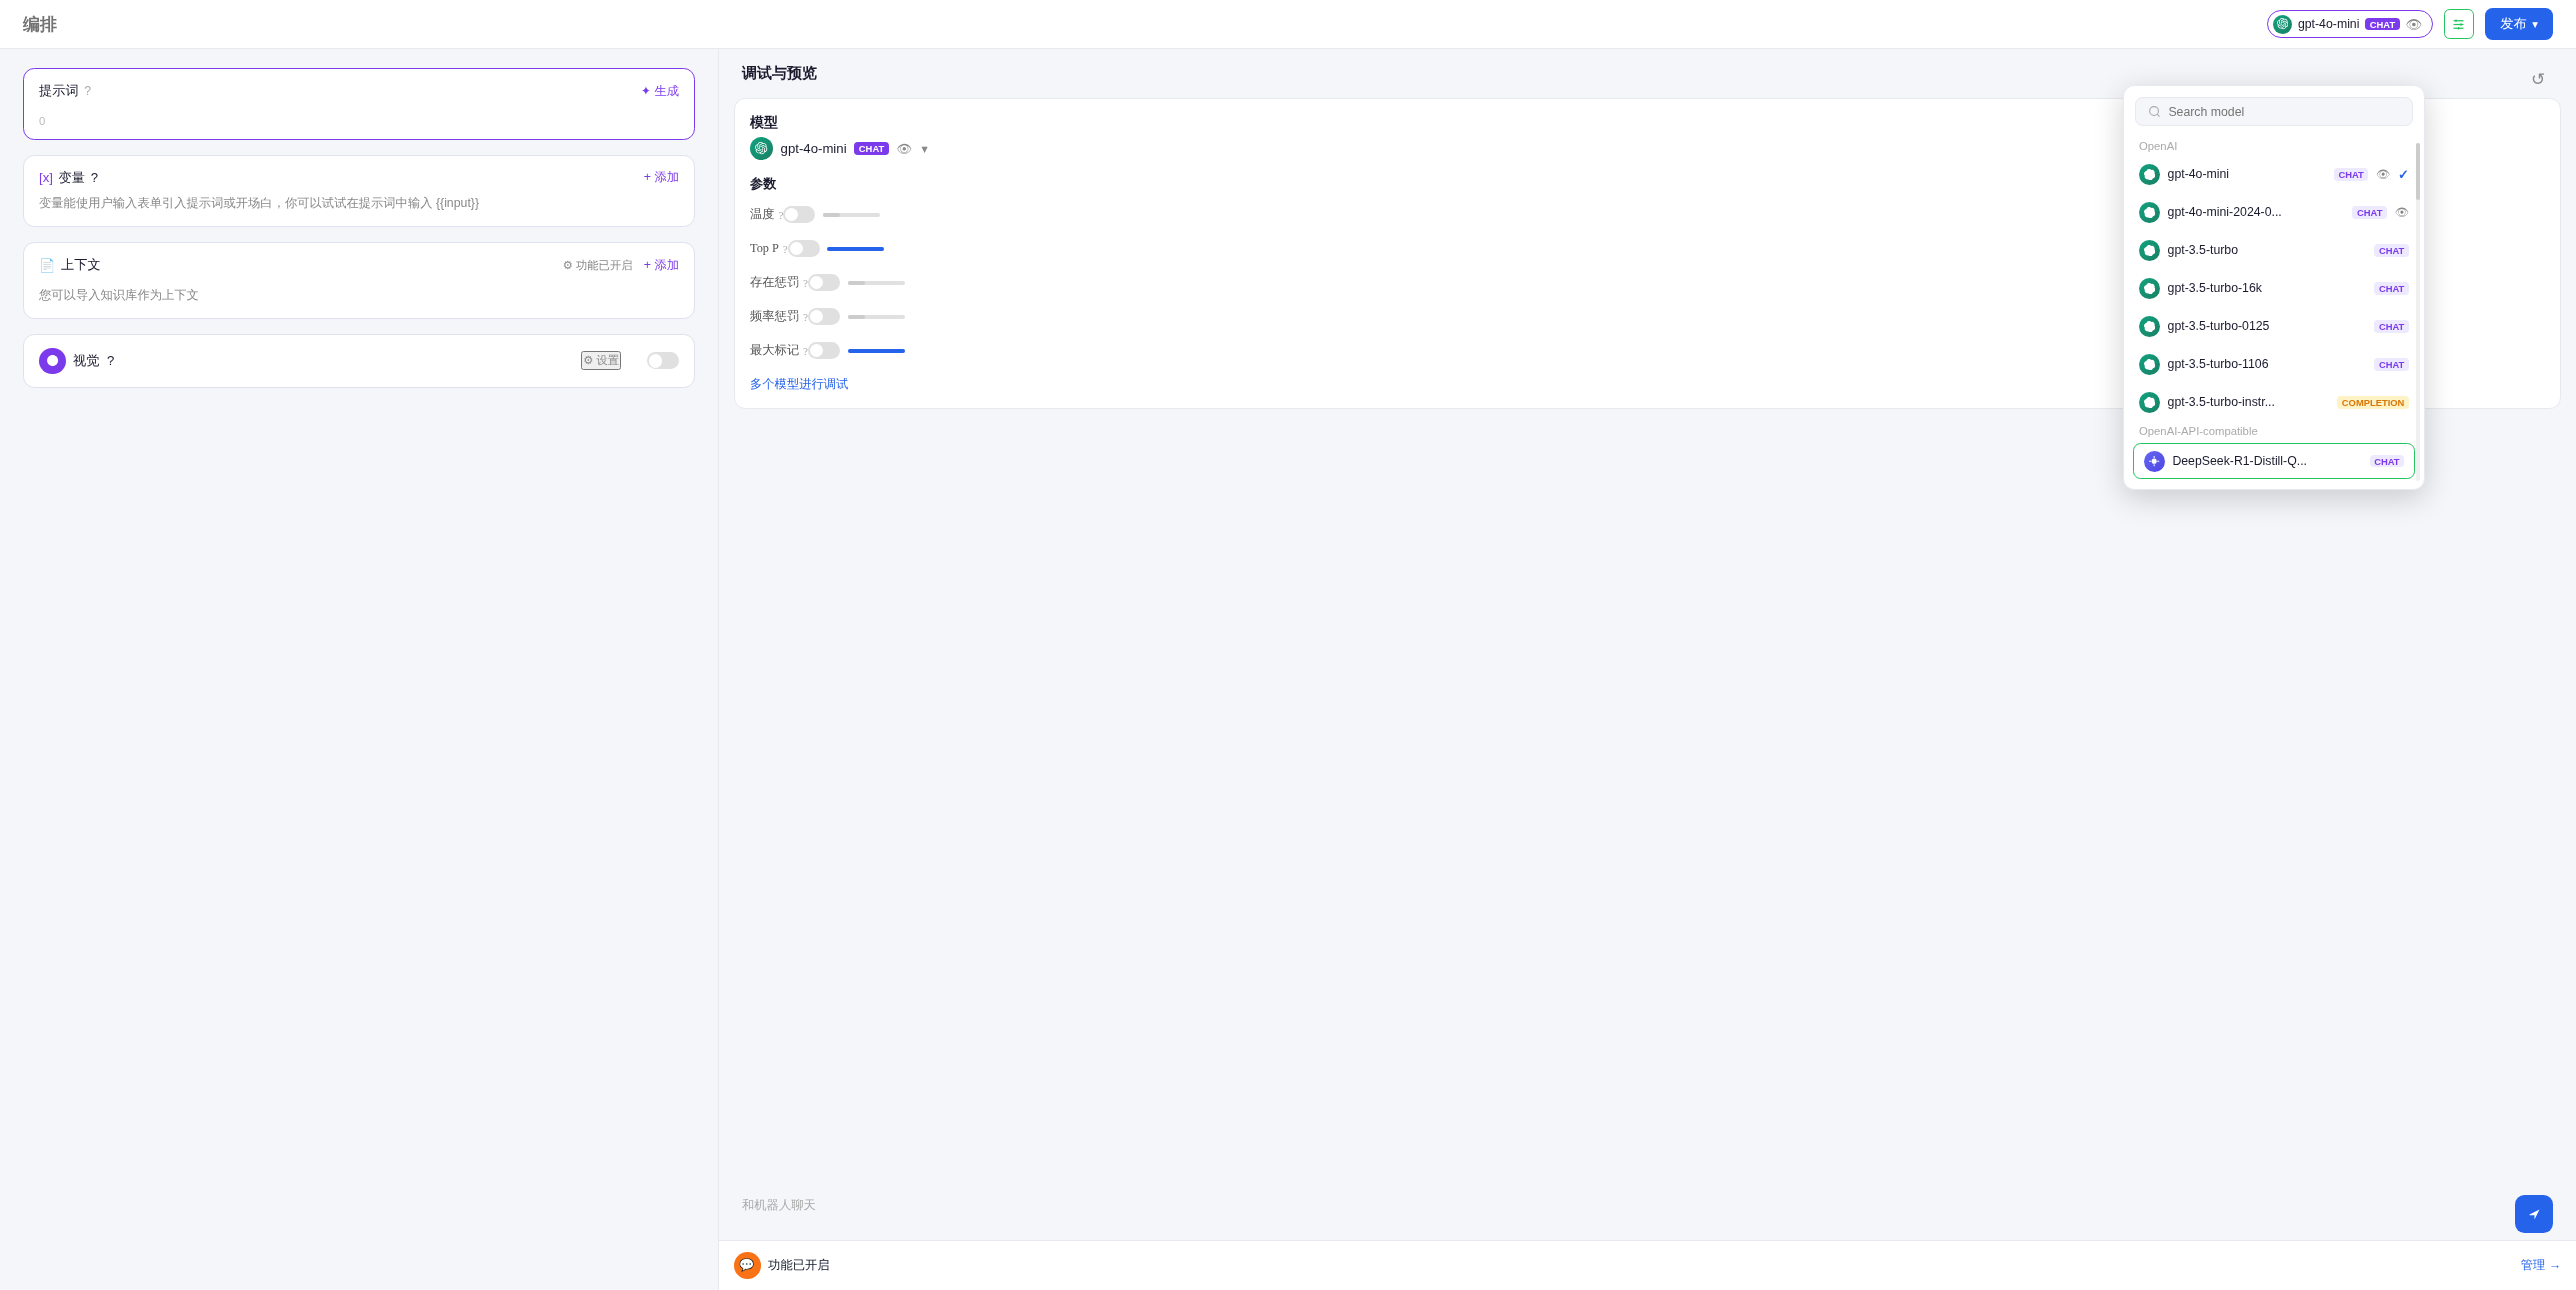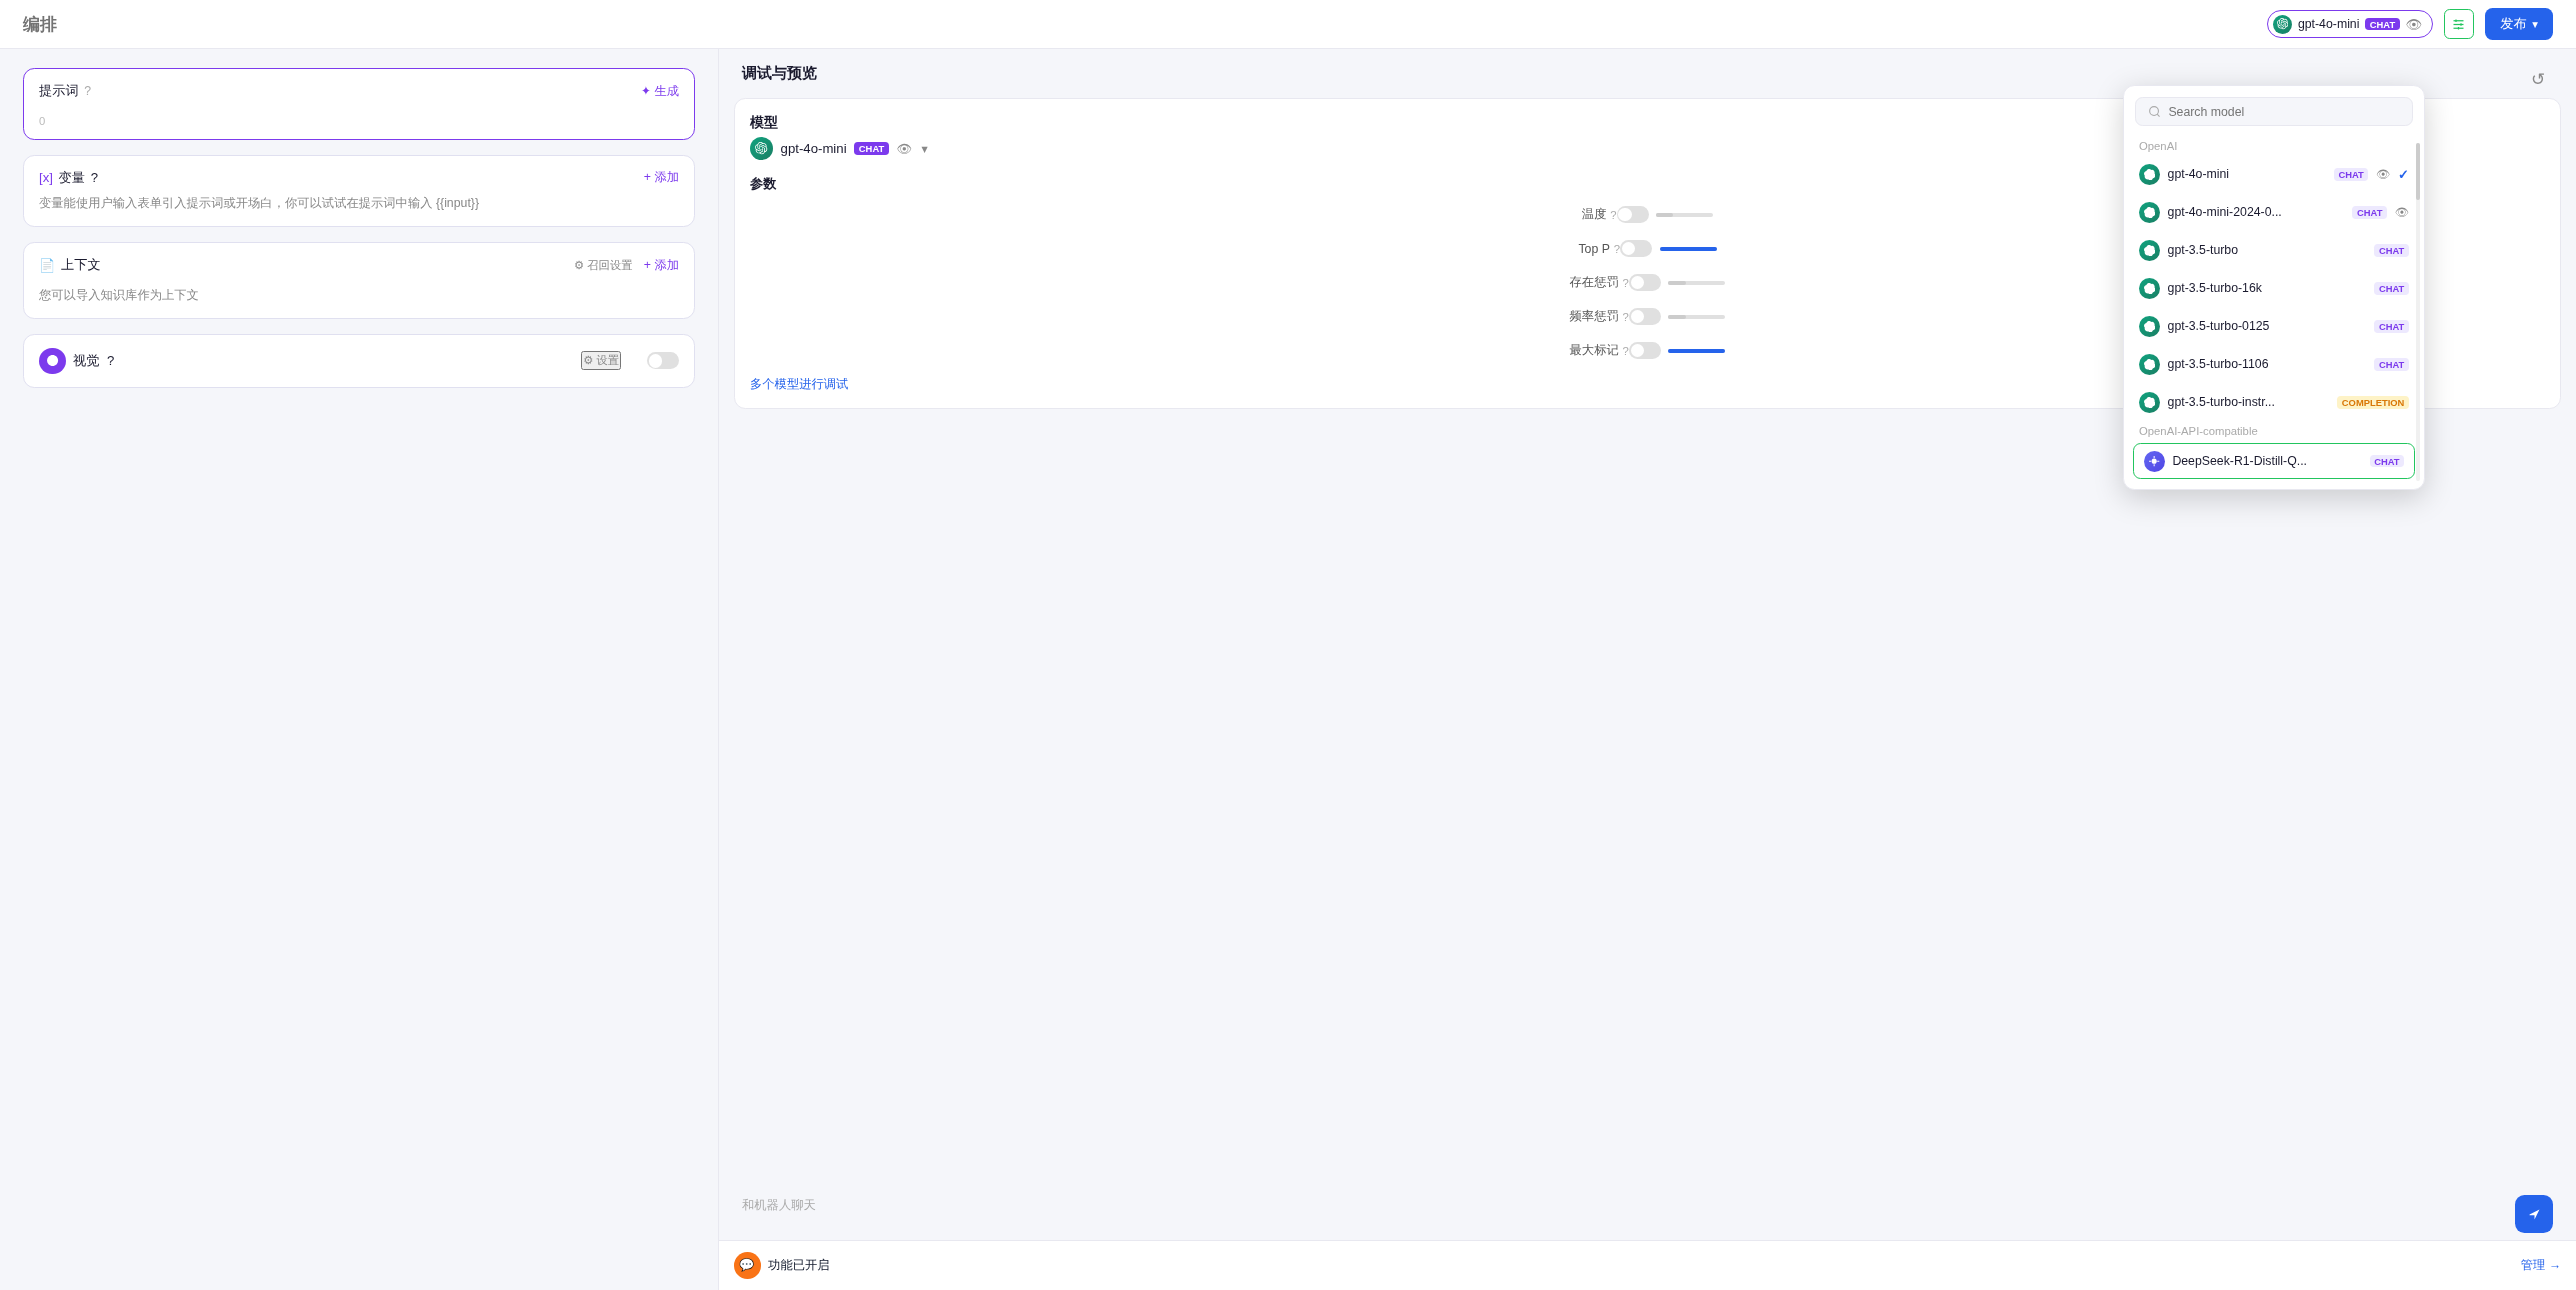--- a/index.html
+++ b/index.html
@@ -379,22 +379,23 @@
     
     .params-title {
       font-size: 13.2px;
       font-weight: 600;
       color: #1a1a2e;
       margin-bottom: 13.2px;
     }
     .param-row {
       display: flex;
       align-items: center;
-      justify-content: center;
+      justify-content: flex-start;
       margin-bottom: 17px;
+      font-family: Liberation Serif, serif;
     }
     .param-label {
       display: flex;
       align-items: center;
       gap: 3.8px;
       font-size: 12.3px;
       color: #555;
     }
     .param-right {
       display: flex;
@@ -694,21 +695,21 @@
     </div>
 
     <div class="section-card">
       <div class="ctx-header">
         <div class="ctx-left">
           <span class="ctx-icon">📄</span>
           <span class="ctx-label">上下文</span>
         </div>
         <div class="ctx-actions">
           <button class="recall-btn">
-            <span>⚙ 召回设置</span>
+            <span>⚙ 功能已开启</span>
           </button>
           <button class="add-btn">
             <span>+ 添加</span>
           </button>
         </div>
       </div>
       <div class="ctx-desc">您可以导入知识库作为上下文</div>
     </div>
 
     <div class="section-card">

